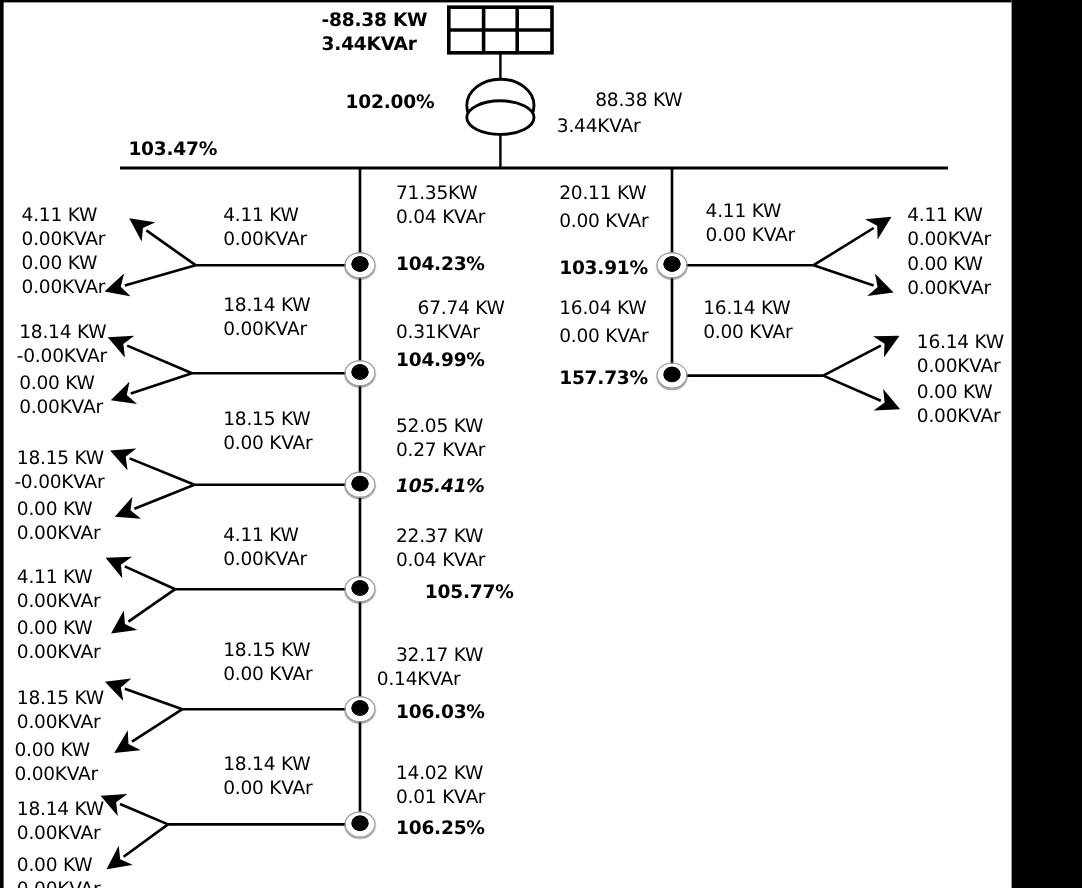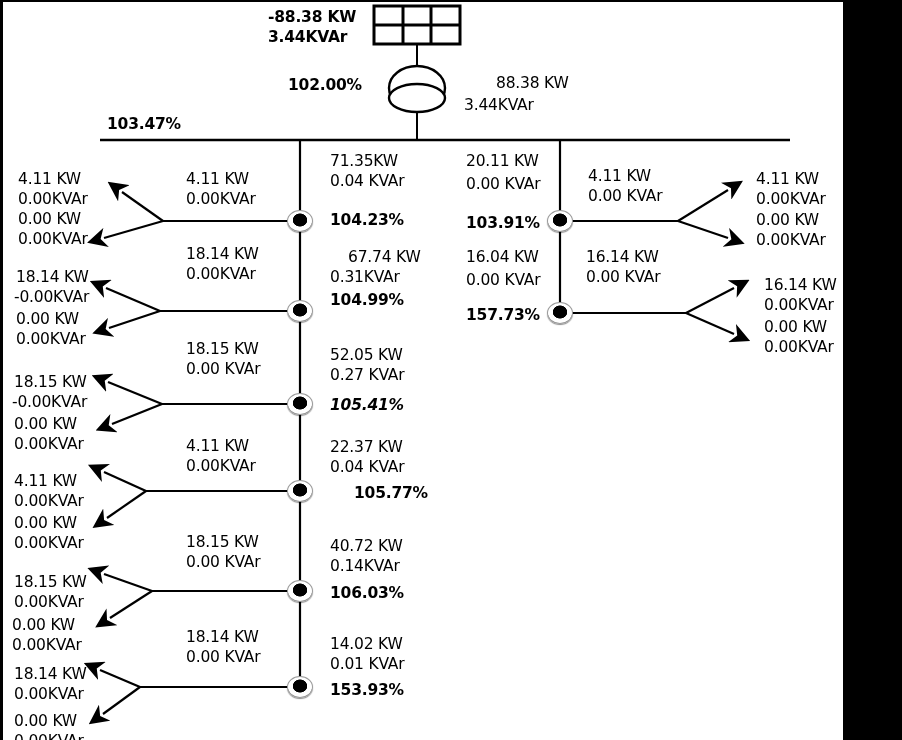--- a/index.html
+++ b/index.html
@@ -230,33 +230,33 @@
   <div class="lbl" style="left:330px; top:438px;">22.37 KW</div>
   <div class="lbl" style="left:330px; top:458px;">0.04 KVAr</div>
   <div class="lbl pct" style="left:330px; top:484px;margin-left:24px;">105.77%</div>
 
   <div class="lbl" style="left:14px; top:573px;">18.15 KW</div>
   <div class="lbl" style="left:14px; top:593px;">0.00KVAr</div>
   <div class="lbl" style="left:12px; top:616px;">0.00 KW</div>
   <div class="lbl" style="left:12px; top:636px;">0.00KVAr</div>
   <div class="lbl" style="left:186px; top:533px;">18.15 KW</div>
   <div class="lbl" style="left:186px; top:553px;">0.00 KVAr</div>
-  <div class="lbl" style="left:330px; top:537px;">40.72 KW</div>
-  <div class="lbl" style="left:330px; top:557px;">0.14KVAr</div>
+  <div class="lbl" style="left:330px; top:537px;">32.17 KW</div>
+  <div class="lbl" style="left:314px; top:557px;">0.14KVAr</div>
   <div class="lbl pct" style="left:330px; top:584px;">106.03%</div>
 
   <div class="lbl" style="left:14px; top:665px;">18.14 KW</div>
   <div class="lbl" style="left:14px; top:685px;">0.00KVAr</div>
   <div class="lbl" style="left:14px; top:712px;">0.00 KW</div>
   <div class="lbl" style="left:14px; top:732px;">0.00KVAr</div>
   <div class="lbl" style="left:186px; top:628px;">18.14 KW</div>
   <div class="lbl" style="left:186px; top:648px;">0.00 KVAr</div>
   <div class="lbl" style="left:330px; top:635px;">14.02 KW</div>
   <div class="lbl" style="left:330px; top:655px;">0.01 KVAr</div>
-  <div class="lbl pct" style="left:330px; top:681px;">153.93%</div>
+  <div class="lbl pct" style="left:330px; top:681px;">106.25%</div>
 
   <div class="lbl" style="left:466px; top:152px;">20.11 KW</div>
   <div class="lbl" style="left:466px; top:175px;">0.00 KVAr</div>
   <div class="lbl pct" style="left:466px; top:214px;">103.91%</div>
   <div class="lbl" style="left:588px; top:167px;">4.11 KW</div>
   <div class="lbl" style="left:588px; top:187px;">0.00 KVAr</div>
   <div class="lbl" style="left:756px; top:170px;">4.11 KW</div>
   <div class="lbl" style="left:756px; top:190px;">0.00KVAr</div>
   <div class="lbl" style="left:756px; top:211px;">0.00 KW</div>
   <div class="lbl" style="left:756px; top:231px;">0.00KVAr</div>

